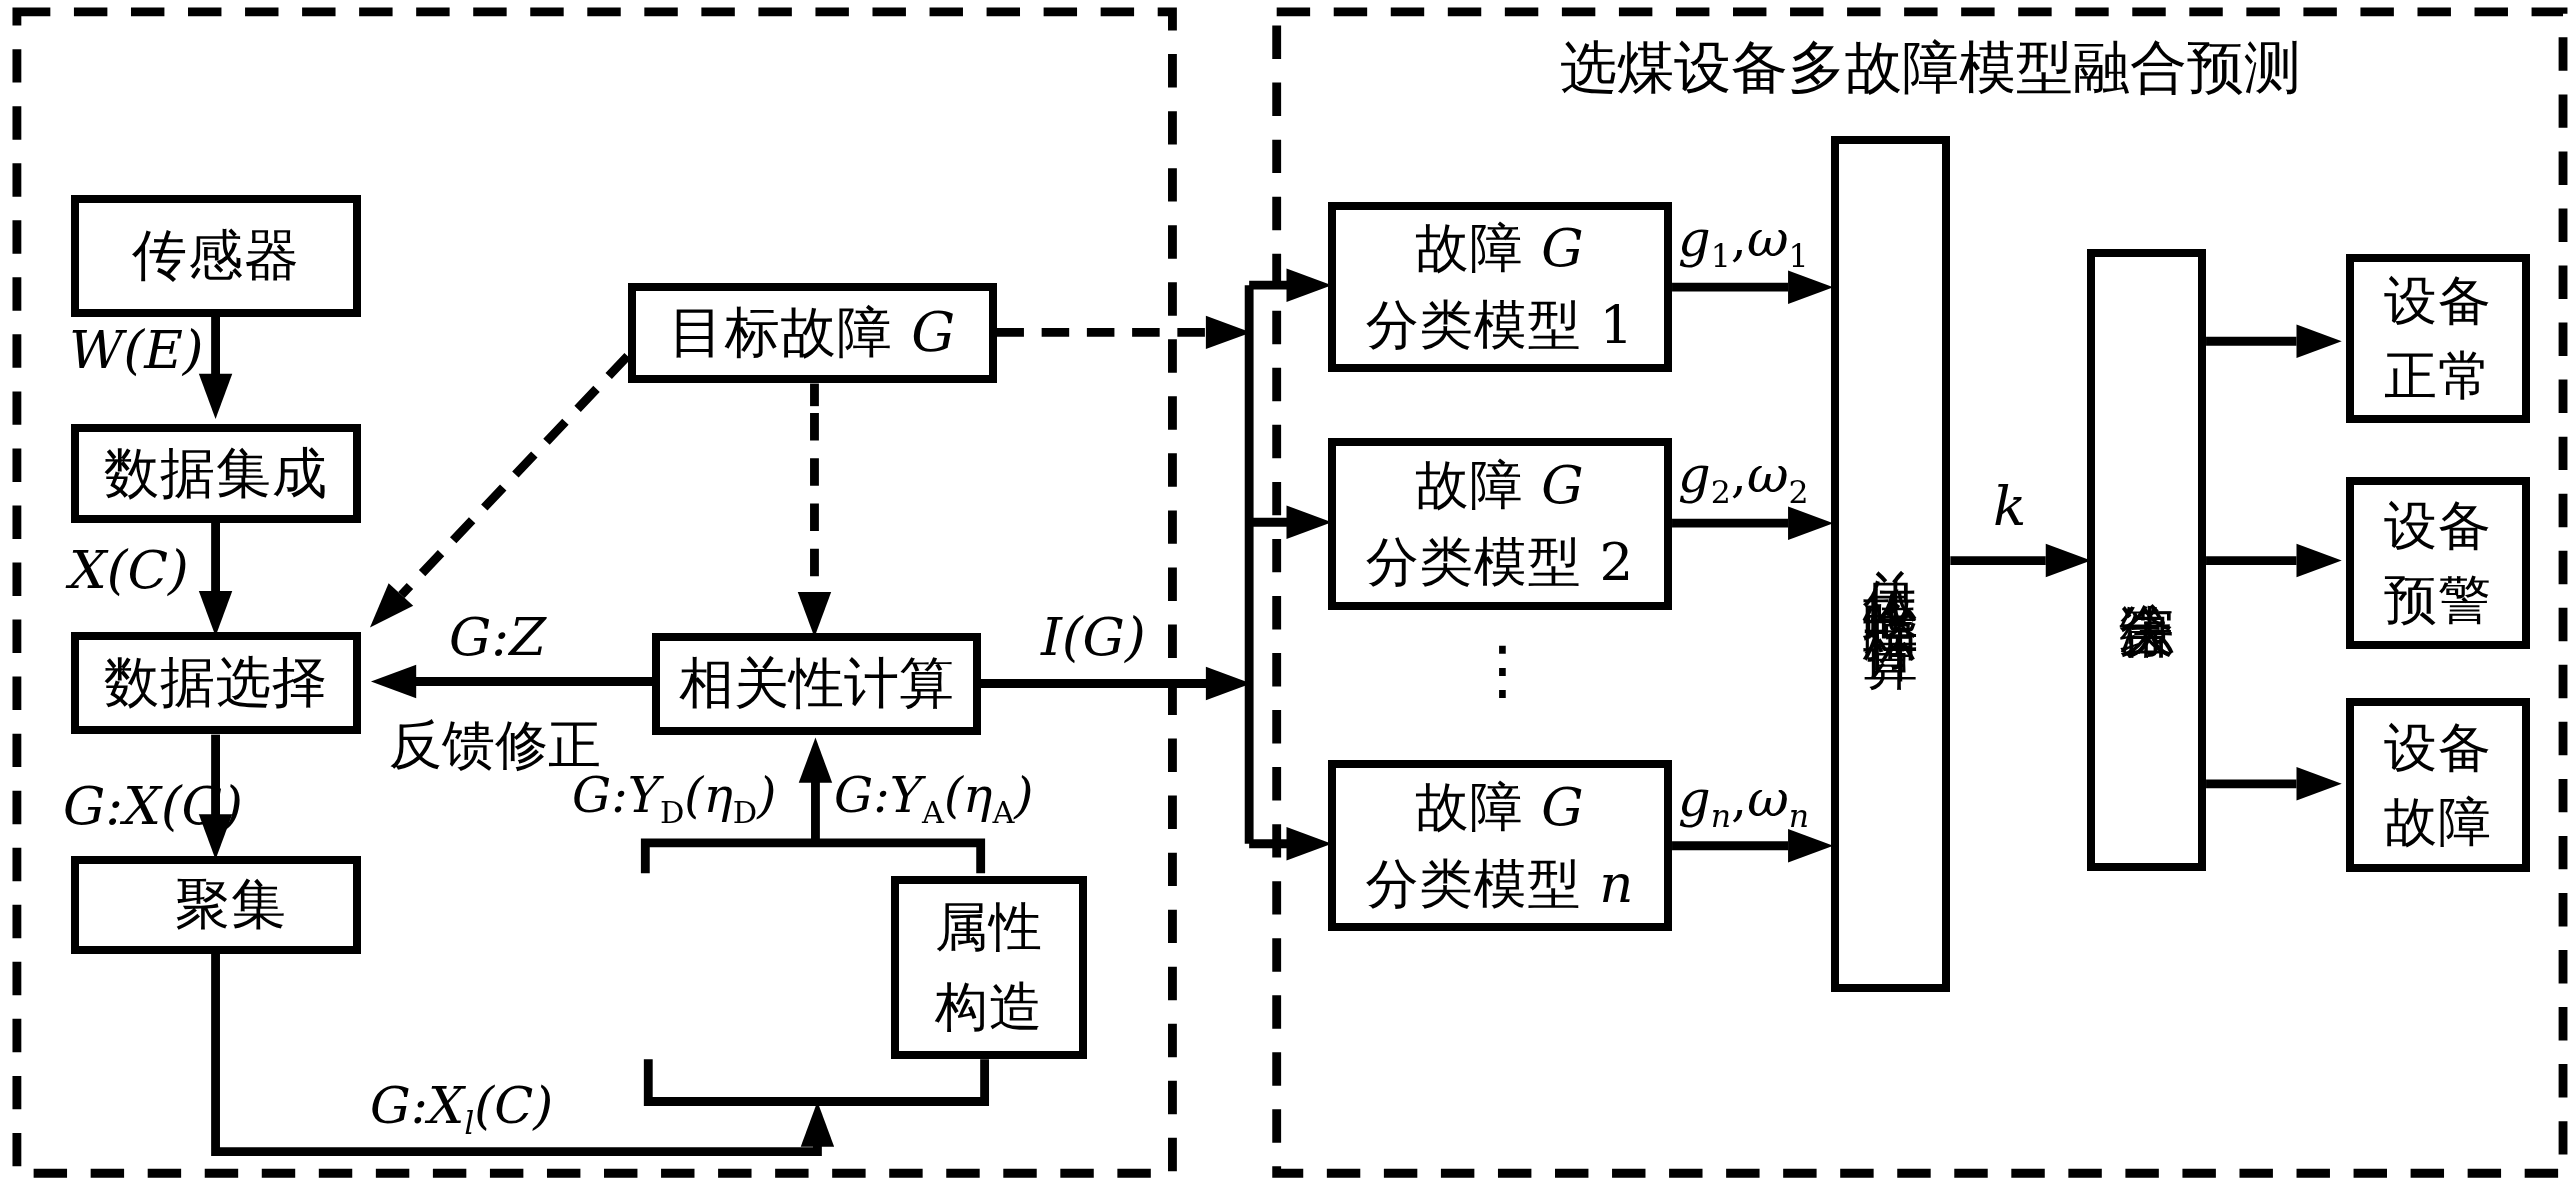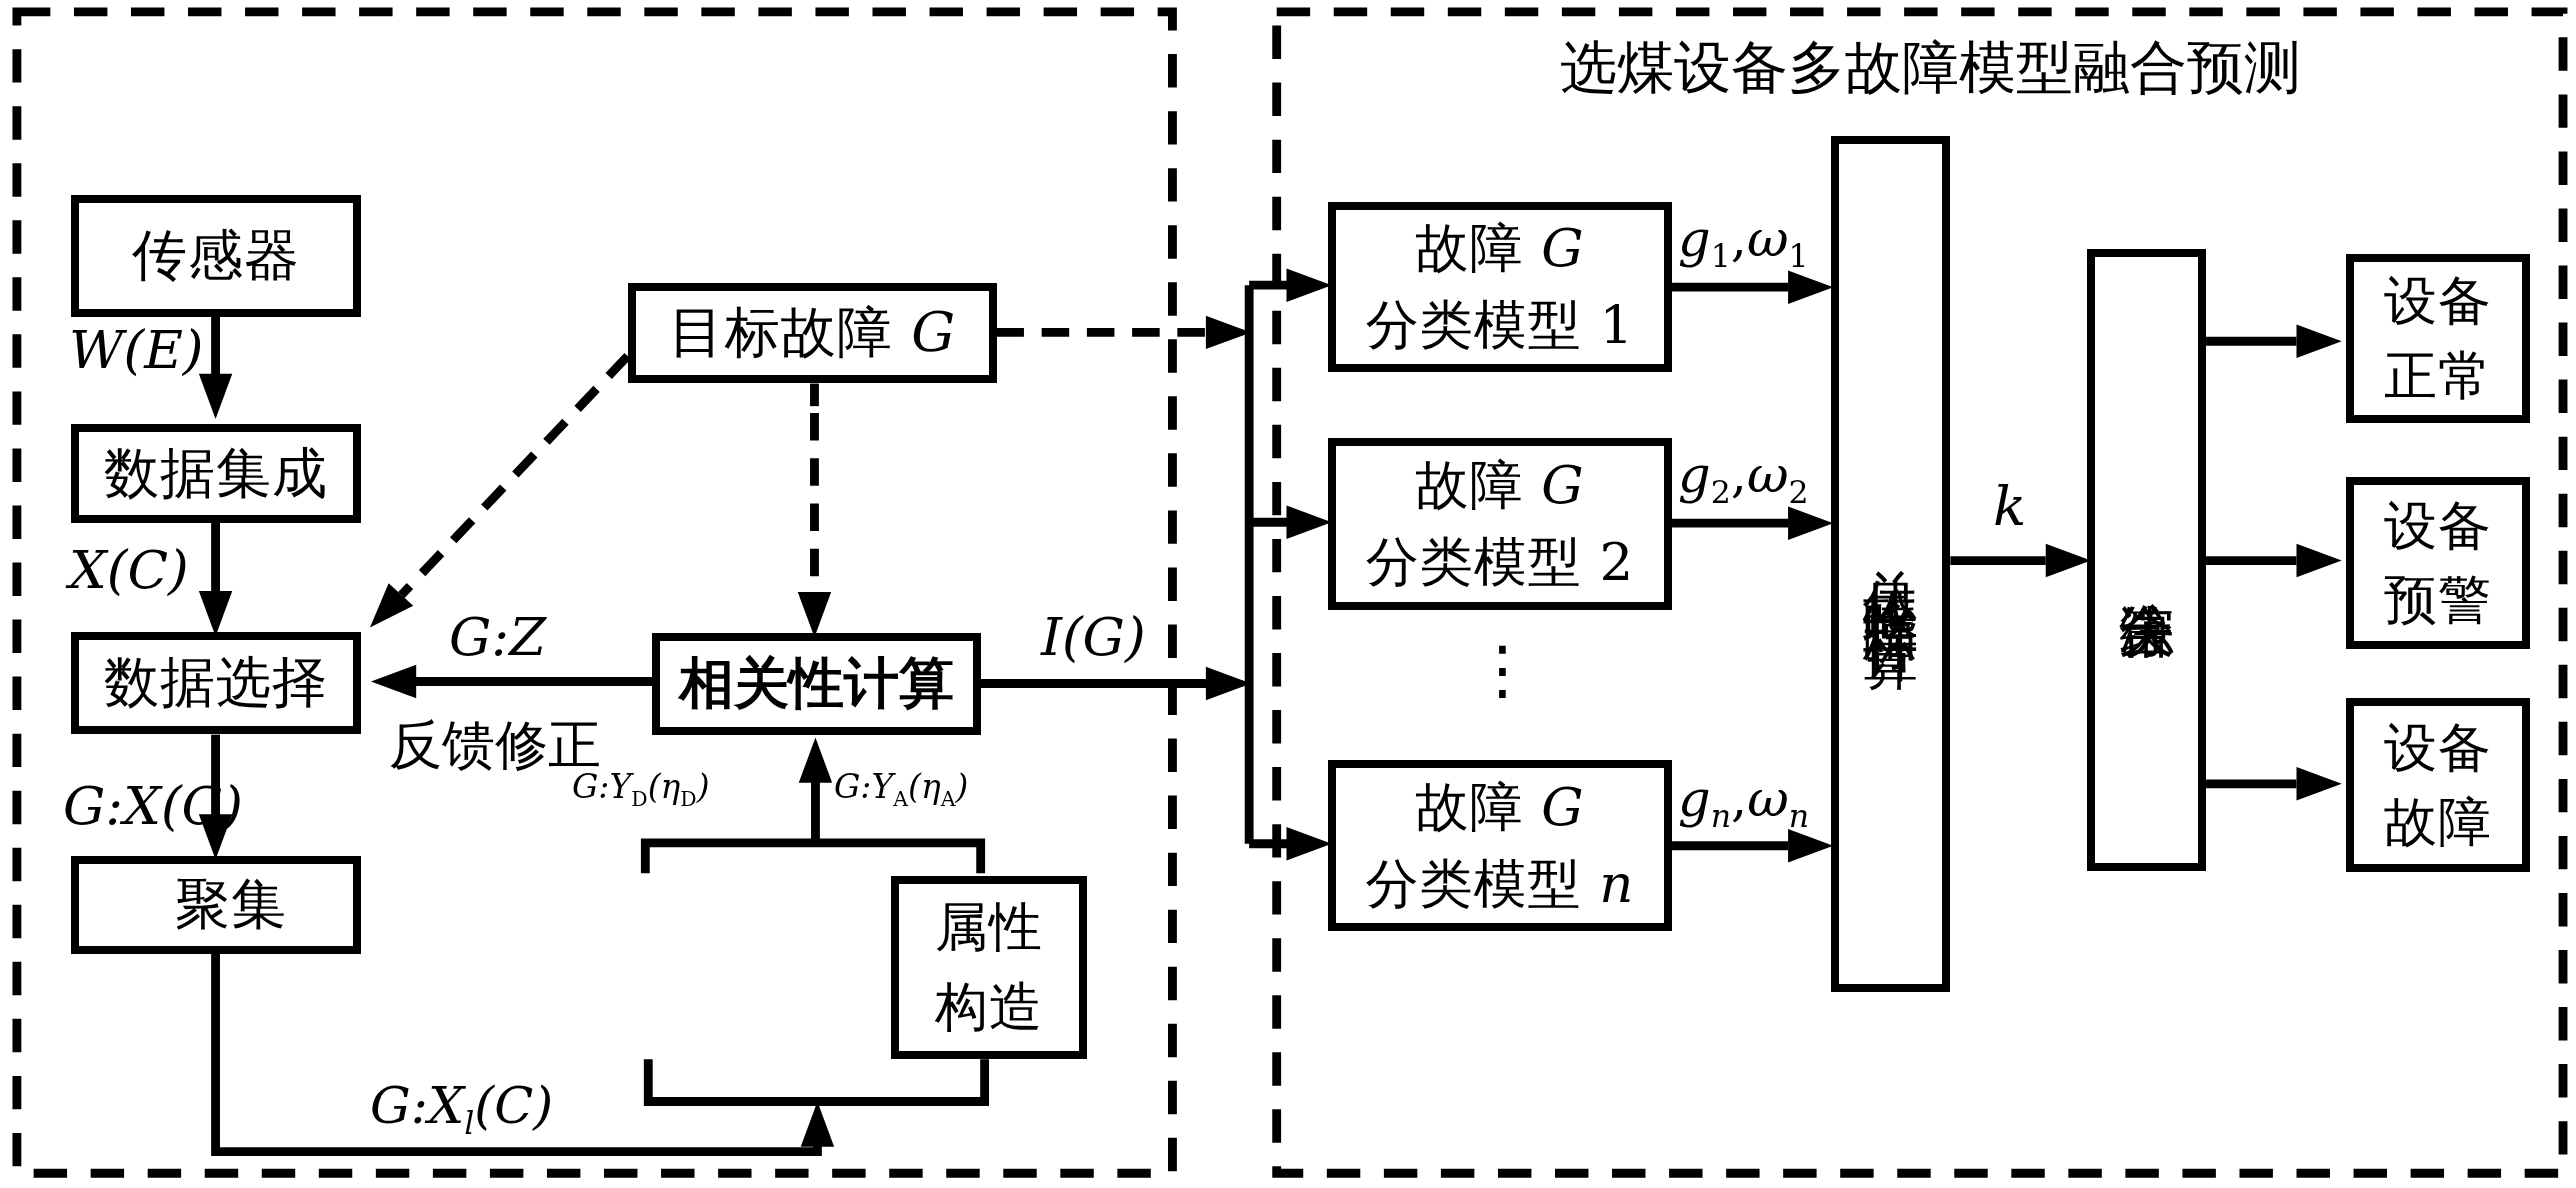--- a/index.html
+++ b/index.html
@@ -13,21 +13,21 @@
   .box{position:absolute;border:8.9px solid #000;box-sizing:border-box;background:#fff;
        display:flex;flex-direction:column;align-items:center;justify-content:center;
        text-align:center;font-size:55px;line-height:1.45;letter-spacing:1px;}
   .vtext{writing-mode:vertical-rl;text-orientation:upright;letter-spacing:9.8px;line-height:1;}
   .vtight{letter-spacing:1px;}
   .title{position:absolute;text-align:center;font-size:57px;white-space:nowrap;}
   .lbl{position:absolute;white-space:nowrap;font-size:53px;}
   .math{font-family:"DejaVu Serif",serif;}
   .it{font-style:italic;}
   .sb{font-size:0.62em;vertical-align:sub;}
-  .f50{font-size:33px;}
+  .f50{font-size:49px;}
   .f52{font-size:51px;}
   .dots{position:absolute;font-family:"DejaVu Sans",sans-serif;font-size:65px;
         width:59px;text-align:center;line-height:1;}
 </style>
 </head>
 <body>
 
 <div class="stage">
 
   <svg class="wires" width="2576" height="1188" viewBox="0 0 2619 1208">
@@ -132,21 +132,21 @@
   </div>
   <div class="box" style="left:71px;top:632px;width:290px;height:102px;">
     <span>数据选择</span>
   </div>
   <div class="box" style="left:71px;top:856px;width:290px;height:98px;padding-left:30px;">
     <span>聚集</span>
   </div>
   <div class="box" style="left:628px;top:283px;width:369px;height:100px;">
     <span class="math"><span>目标故障 </span><span class="it">G</span></span>
   </div>
-  <div class="box" style="left:652px;top:633px;width:329px;height:102px;letter-spacing:0;font-weight:bold;">
+  <div class="box" style="left:652px;top:633px;width:329px;height:102px;letter-spacing:0;">
     <span>相关性计算</span>
   </div>
   <div class="box" style="left:891px;top:876px;width:196px;height:183px;font-size:53px;line-height:1.5;">
     <span>属性</span>
     <span>构造</span>
   </div>
 
   <div class="box" style="left:1328px;top:202px;width:344px;height:170px;font-size:53px;">
     <span class="math"><span>故障 </span><span class="it">G</span></span>
     <span class="math"><span>分类模型 </span><span>1</span></span>

